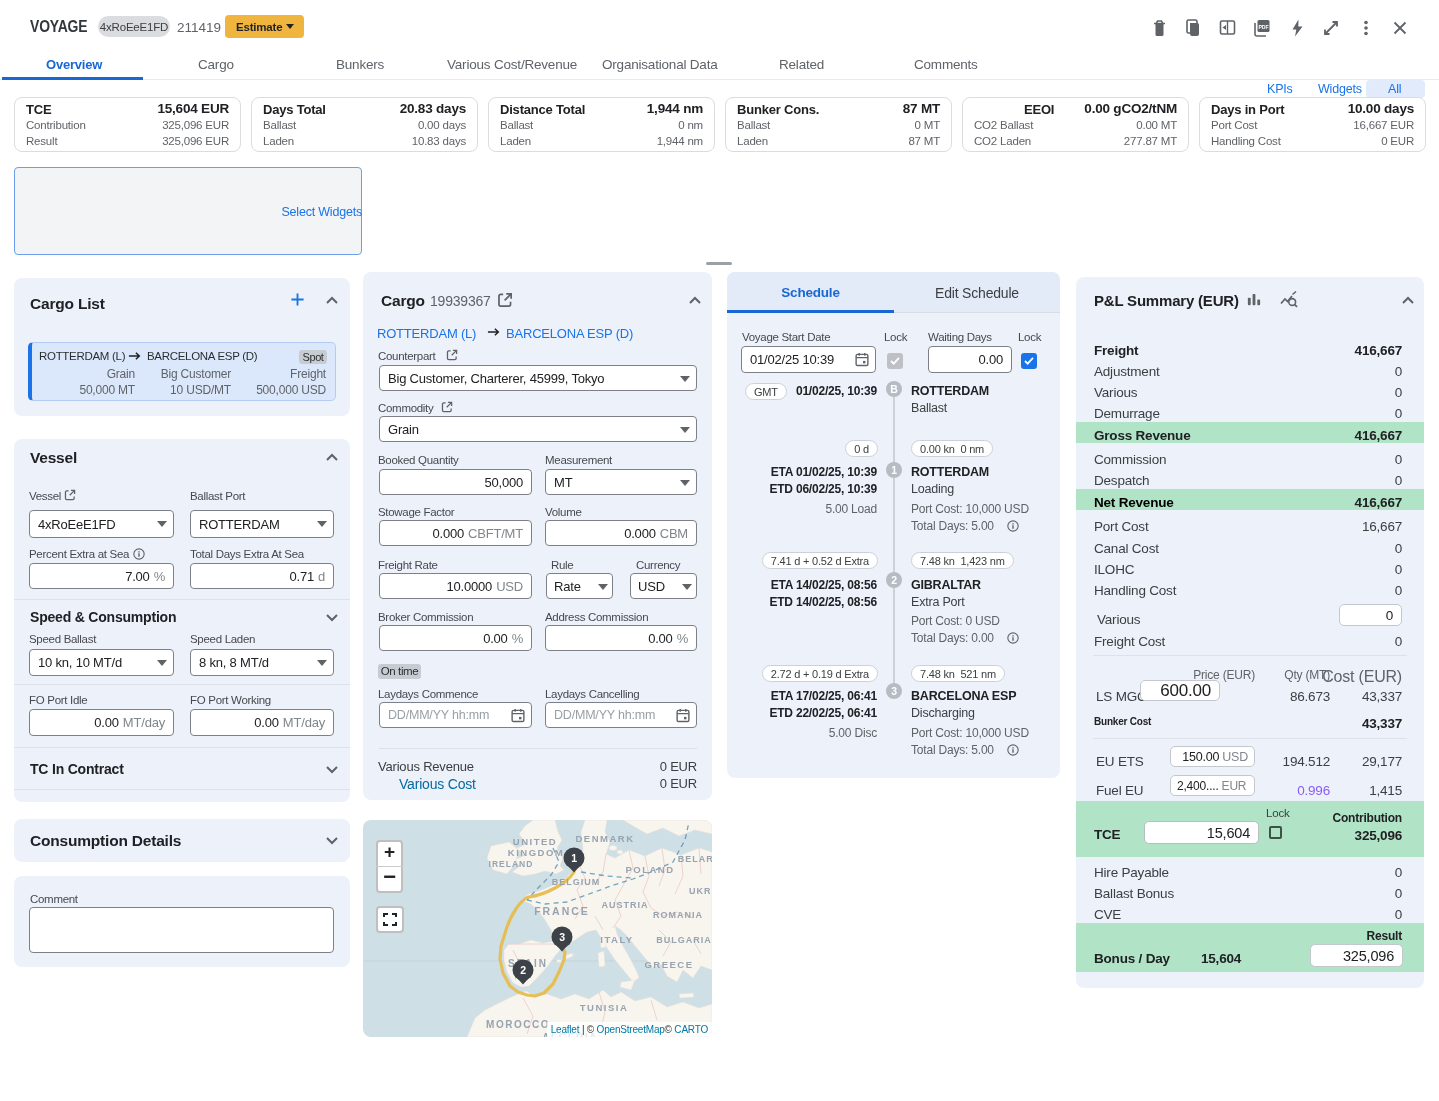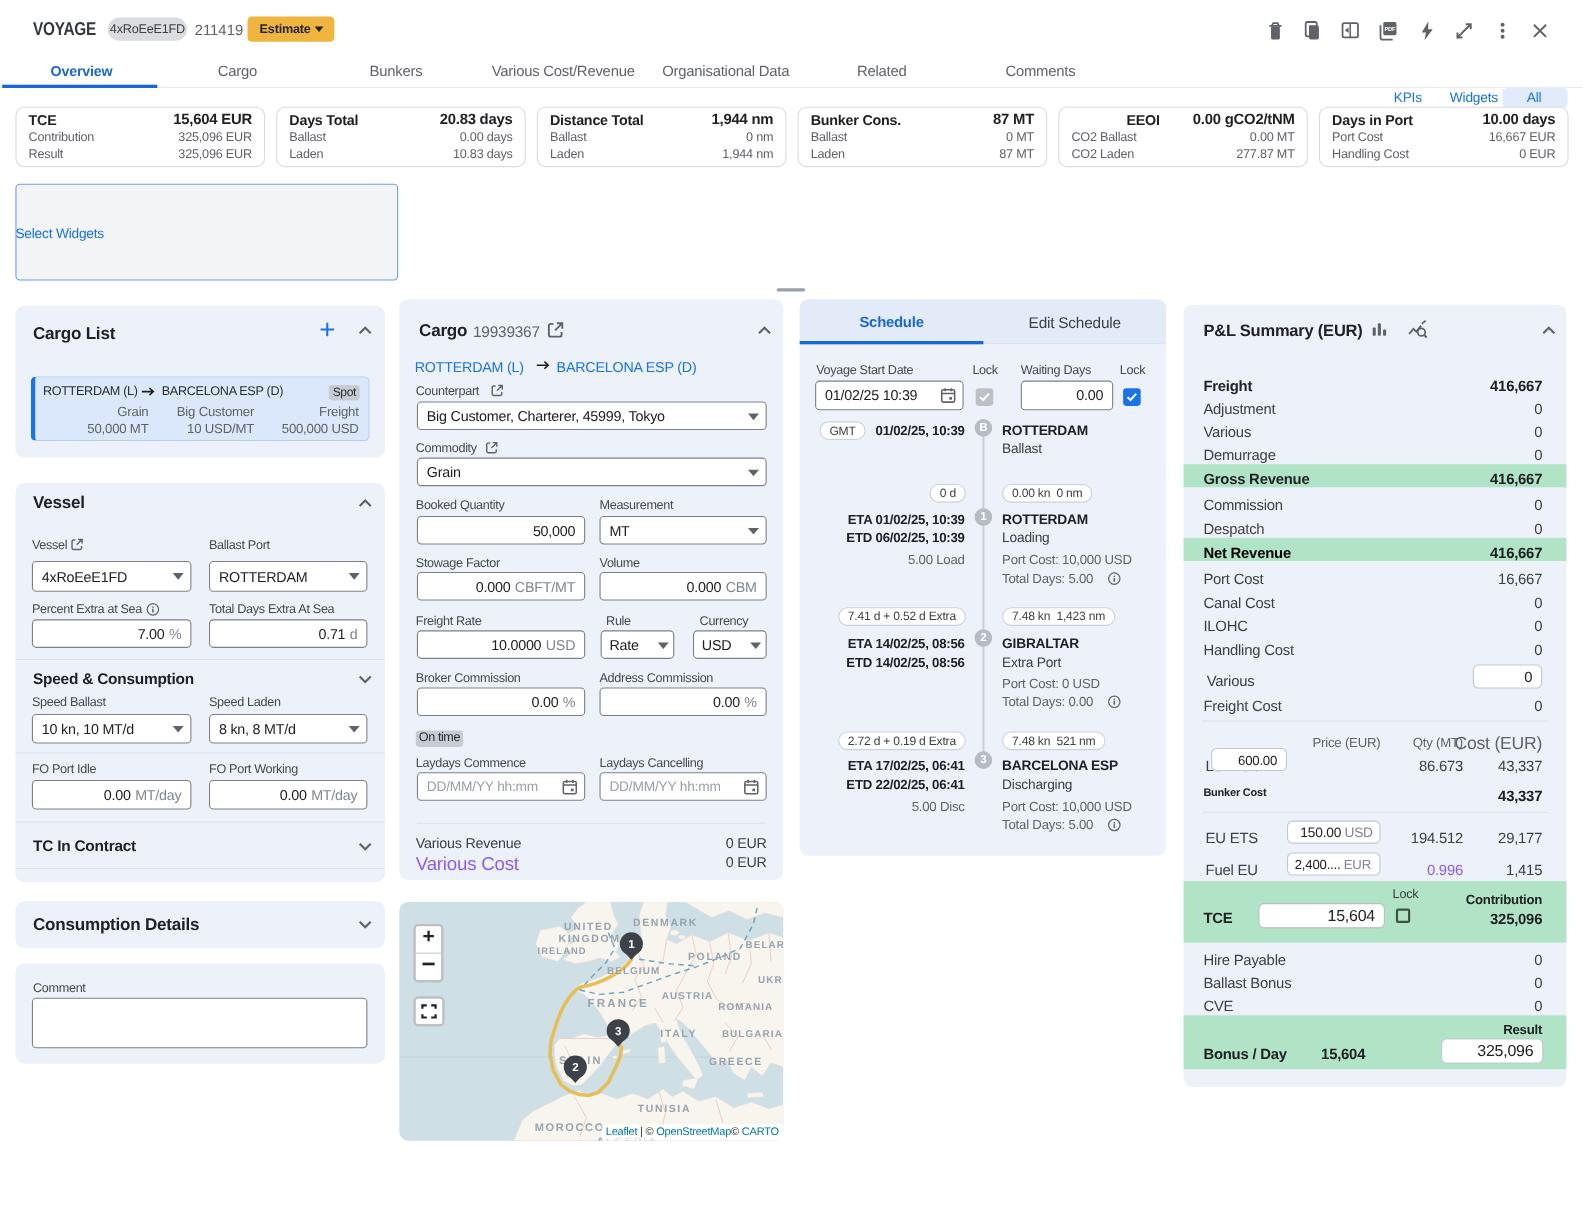--- a/index.html
+++ b/index.html
@@ -111,21 +111,21 @@
 <div class="t g" style="left:974px;top:135px;font-size:11.5px">CO2 Laden</div>
 <div class="t g" style="right:262px;top:135px;font-size:11.5px">277.87 MT</div>
 <div style="position:absolute;left:1199px;top:97px;width:227px;height:55px;background:#fff;border:1px solid #dadce0;border-radius:8px"></div>
 <div class="t b" style="left:1211px;top:102px;font-size:13px">Days in Port</div>
 <div class="t b" style="right:25px;top:101px;font-size:13.5px">10.00 days</div>
 <div class="t g" style="left:1211px;top:119px;font-size:11.5px">Port Cost</div>
 <div class="t g" style="right:25px;top:119px;font-size:11.5px">16,667 EUR</div>
 <div class="t g" style="left:1211px;top:135px;font-size:11.5px">Handling Cost</div>
 <div class="t g" style="right:25px;top:135px;font-size:11.5px">0 EUR</div>
 <div style="position:absolute;left:14px;top:167px;width:348px;height:88px;background:#f2f4f6;border:1px solid #6d9eeb;border-radius:4px"></div>
-<div class="t" style="left:14px;top:205px;width:348px;text-align:left;font-size:12.5px;color:#1a73e8">Select Widgets</div>
+<div class="t" style="left:14px;top:205px;width:348px;text-align:right;font-size:12.5px;color:#1a73e8">Select Widgets</div>
 <div style="position:absolute;left:706px;top:262px;width:26px;height:3px;background:#9aa0a6;border-radius:2px"></div>
 <div class="panel" style="left:14px;top:278px;width:336px;height:138px"></div>
 <div class="t b" style="left:30px;top:295px;font-size:15.5px">Cargo List</div>
 <svg style="left:290px;top:292px" width="15" height="15" viewBox="0 0 16 16" stroke="#1a73e8" stroke-width="2">
     <path d="M8 1.5 V14.5 M1.5 8 H14.5"></path>
   </svg>
 <svg style="left:326px;top:296px" width="12" height="8" viewBox="0 0 12 8" fill="none" stroke="#5f6368" stroke-width="2">
     <path d="M1 7 L6 2 L11 7"></path>
   </svg>
 <div style="position:absolute;left:28px;top:342px;width:308px;height:59px;background:#dbe8fb;border:1px solid #b3cbf5;border-left:4px solid #1a73e8;border-radius:5px"></div>
@@ -259,21 +259,21 @@
     <span class="ph">DD/MM/YY hh:mm</span>
   </div>
 <svg style="left:676px;top:708px" width="14" height="15" viewBox="0 0 15 16" fill="none" stroke="#5f6368" stroke-width="1.5">
     <rect x="1.2" y="2.5" width="12.6" height="12" rx="1.5"></rect>
     <path d="M1.2 6 H13.8 M4.5 1 v3 M10.5 1 v3"></path>
     <rect x="8.6" y="9.5" width="2.6" height="2.6" fill="#5f6368" stroke="none"></rect>
   </svg>
 <div class="divline" style="left:379px;top:748px;width:318px"></div>
 <div class="t" style="left:378px;top:759px;font-size:13px;color:#3c4043">Various Revenue</div>
 <div class="t" style="right:742px;top:759px;font-size:13px;color:#3c4043">0 EUR</div>
-<div class="t" style="left:378px;top:776px;font-size:17px;color:#8b5cf6">Various Cost</div>
+<div class="t" style="left:399px;top:776px;font-size:14px;color:#0369a1">Various Cost</div>
 <div class="t" style="right:742px;top:776px;font-size:13px;color:#3c4043">0 EUR</div>
 <div style="position:absolute;left:363px;top:820px;width:349px;height:217px;border-radius:8px;overflow:hidden;background:#cedfe5">
 <svg style="left:0;top:0" width="349" height="217" viewBox="0 0 349 217">
 <line x1="0" y1="141" x2="349" y2="141" stroke="#c3d5db" stroke-width="1"></line>
 <g fill="#f8f5ef" stroke="#eadfd5" stroke-width="0.5">
 
 <path d="M162,6 L170,0 L192,0 L195,12 L199,20 L194,28 L200,38 L197,46 L201,50 L193,54 L182,51 L172,54 L160,56 L149,52 L157,46 L150,40 L161,36 L154,28 L163,24 L156,14 Z"></path>
 
 <path d="M128,26 L146,22 L156,30 L152,44 L144,54 L130,50 L124,38 Z"></path>
 
@@ -490,21 +490,21 @@
 <div class="t " style="right:37px;top:886px;font-size:13.5px;color:#3c4043">0</div>
 <div class="t " style="left:1094px;top:907px;font-size:13.5px;color:#3c4043">CVE</div>
 <div class="t " style="right:37px;top:907px;font-size:13.5px;color:#3c4043">0</div>
 <div class="t" style="left:1097px;top:612px;font-size:13.5px;color:#3c4043">Various</div>
 <div class="fld num" style="left:1339px;top:604px;width:63px;height:22px;border-color:#c3c7ce;border-radius:5px;font-size:13.5px">0</div>
 <div class="divline" style="left:1093px;top:655px;width:314px"></div>
 <div class="t g" style="right:184px;top:668px;font-size:12px">Price (EUR)</div>
 <div class="t g" style="right:109px;top:668px;font-size:12px">Qty (MT)</div>
 <div class="t g" style="right:37px;top:668px;font-size:16px">Cost (EUR)</div>
 <div class="t" style="left:1096px;top:689px;font-size:13.5px;color:#3c4043">LS MGO</div>
-<div class="fld num" style="left:1101px;top:680px;width:69px;height:21px;border-color:#c3c7ce;border-radius:5px;font-size:12px">600.00</div>
+<div class="fld num" style="left:1140px;top:680px;width:80px;height:21px;border-color:#c3c7ce;border-radius:5px;font-size:17px">600.00</div>
 <div class="t" style="right:109px;top:689px;font-size:13.5px;color:#3c4043">86.673</div>
 <div class="t" style="right:37px;top:689px;font-size:13.5px;color:#3c4043">43,337</div>
 <div class="t b" style="left:1094px;top:716px;font-size:10px">Bunker Cost</div>
 <div class="t b" style="right:37px;top:716px;font-size:13.5px">43,337</div>
 <div class="divline" style="left:1093px;top:738px;width:314px"></div>
 <div class="t" style="left:1096px;top:754px;font-size:13.5px;color:#3c4043">EU ETS</div>
 <div class="fld num" style="left:1170px;top:746px;width:85px;height:21px;border-color:#c3c7ce;border-radius:5px;font-size:12.5px;padding:0 6px">150.00<span class="unit" style="margin-left:3px">USD</span></div>
 <div class="t" style="right:109px;top:754px;font-size:13.5px;color:#3c4043">194.512</div>
 <div class="t" style="right:37px;top:754px;font-size:13.5px;color:#3c4043">29,177</div>
 <div class="t" style="left:1096px;top:783px;font-size:13.5px;color:#3c4043">Fuel EU</div>

